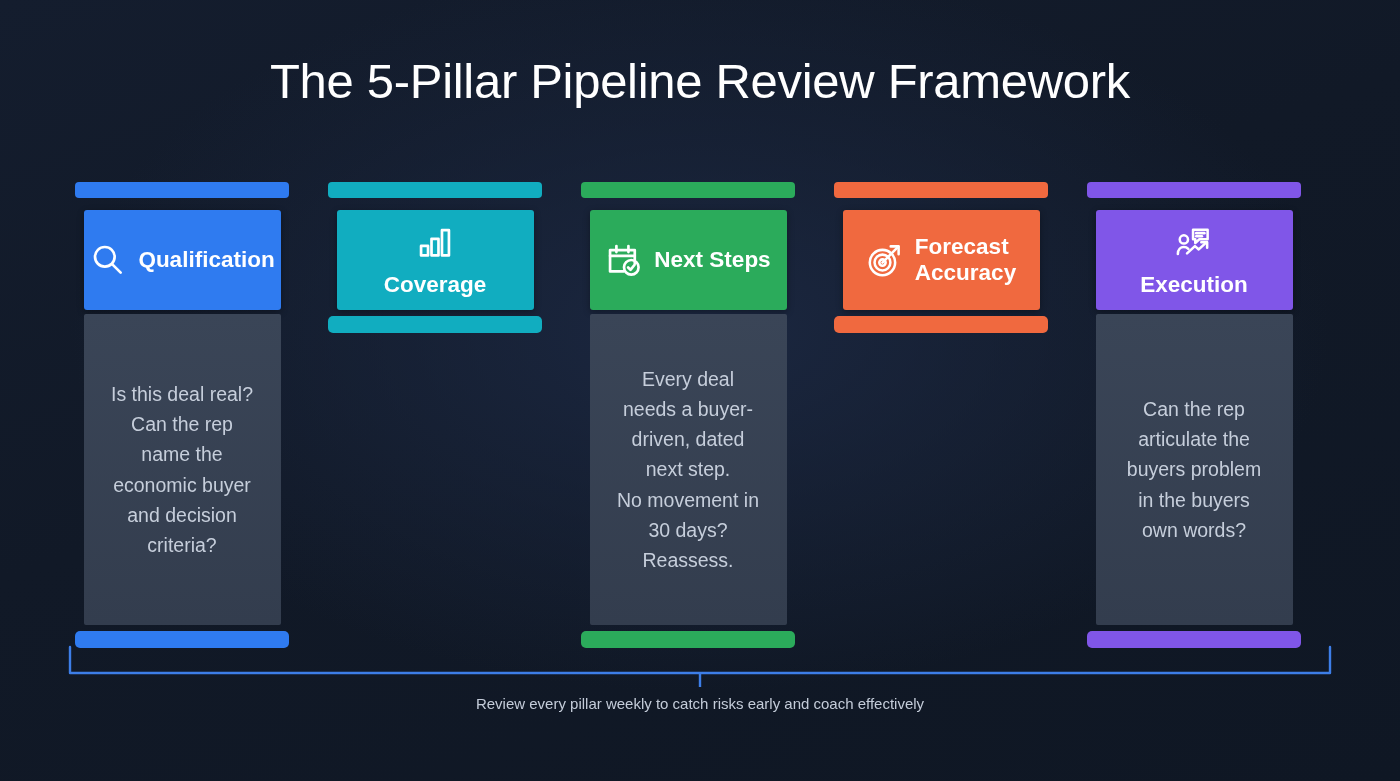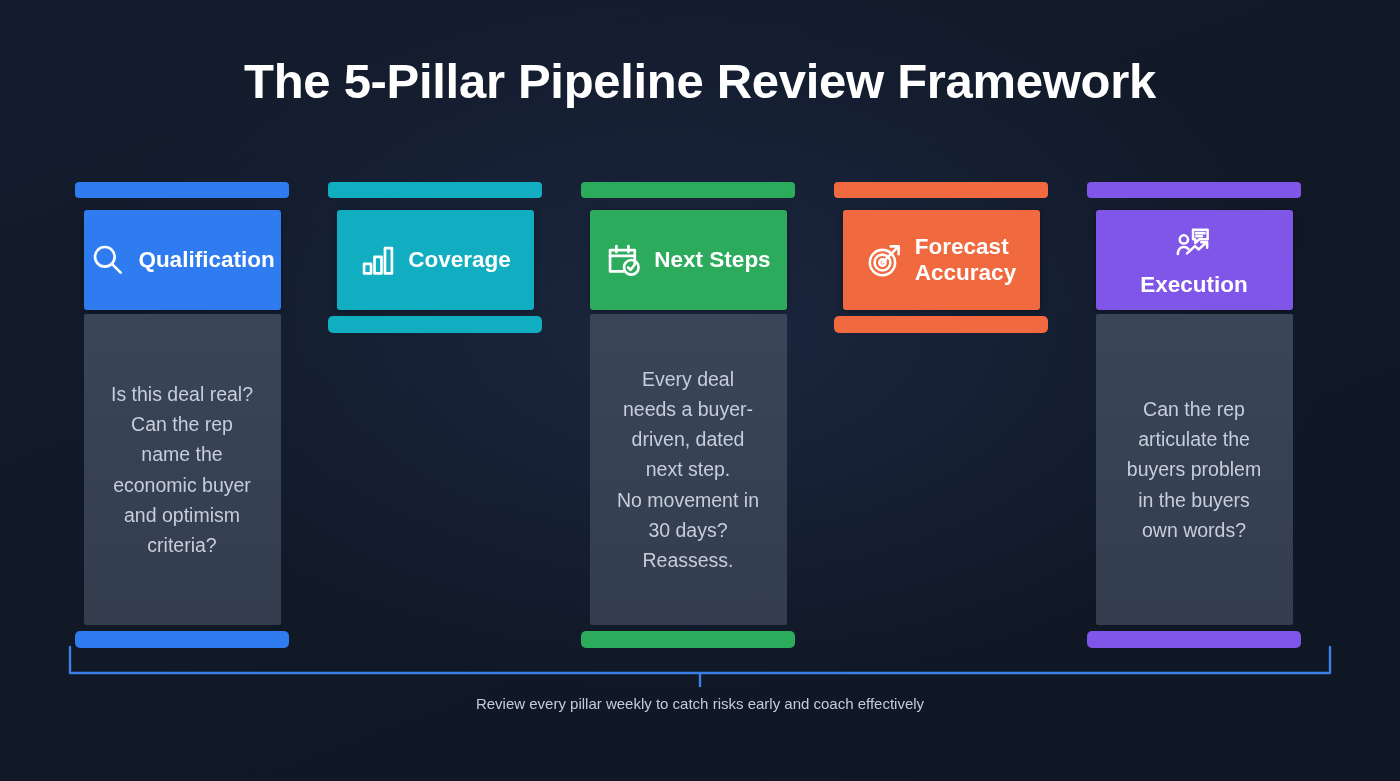--- a/index.html
+++ b/index.html
@@ -16,21 +16,21 @@
       radial-gradient(ellipse 900px 520px at 50% 42%, #1b2740 0%, #16203300 70%),
       linear-gradient(160deg, #141d2e 0%, #111927 45%, #0f1724 100%);
   }
 
   
   .title {
     position:absolute;
     top:55px; left:0; right:0;
     text-align:center;
     font-size:49px;
-    font-weight:bold;
+    font-weight:normal;
     color:#ffffff;
     letter-spacing:-0.3px;
     line-height:1.1;
   }
 
   
   .grid {
     position:absolute;
     top:182px;
     left:75px;
@@ -135,29 +135,29 @@
               <line x1="14.6" y1="14.6" x2="20" y2="20"></line>
           </svg>
         </span>
         <span class="htxt">Qualification</span>
       </div>
       <div class="body">
         <p>Is this deal real?
 Can the rep
 name the
 economic buyer
-and optimism
+and decision
 criteria?</p>
       </div>
       <div class="cap-bot" style="background: rgb(47, 123, 240);"></div>
     </div>
 
     <div class="pillar">
       <div class="cap-top" style="background: rgb(17, 173, 192);"></div>
-      <div class="head" style="background: rgb(17, 173, 192);">
+      <div class="head" style="background: rgb(17, 173, 192); flex-direction: column;">
         <span class="ico">
           <svg width="38" height="38" viewBox="0 0 24 24" fill="none" stroke="#ffffff" stroke-width="1.7" stroke-linejoin="round">
             <rect x="3.2" y="14.5" width="4.4" height="6"></rect>
             <rect x="9.8" y="10" width="4.4" height="10.5"></rect>
             <rect x="16.4" y="4.5" width="4.4" height="16"></rect>
           </svg>
         </span>
         <span class="htxt">Coverage</span>
       </div>
       <div class="cap-bot" style="background: rgb(17, 173, 192);"></div>

